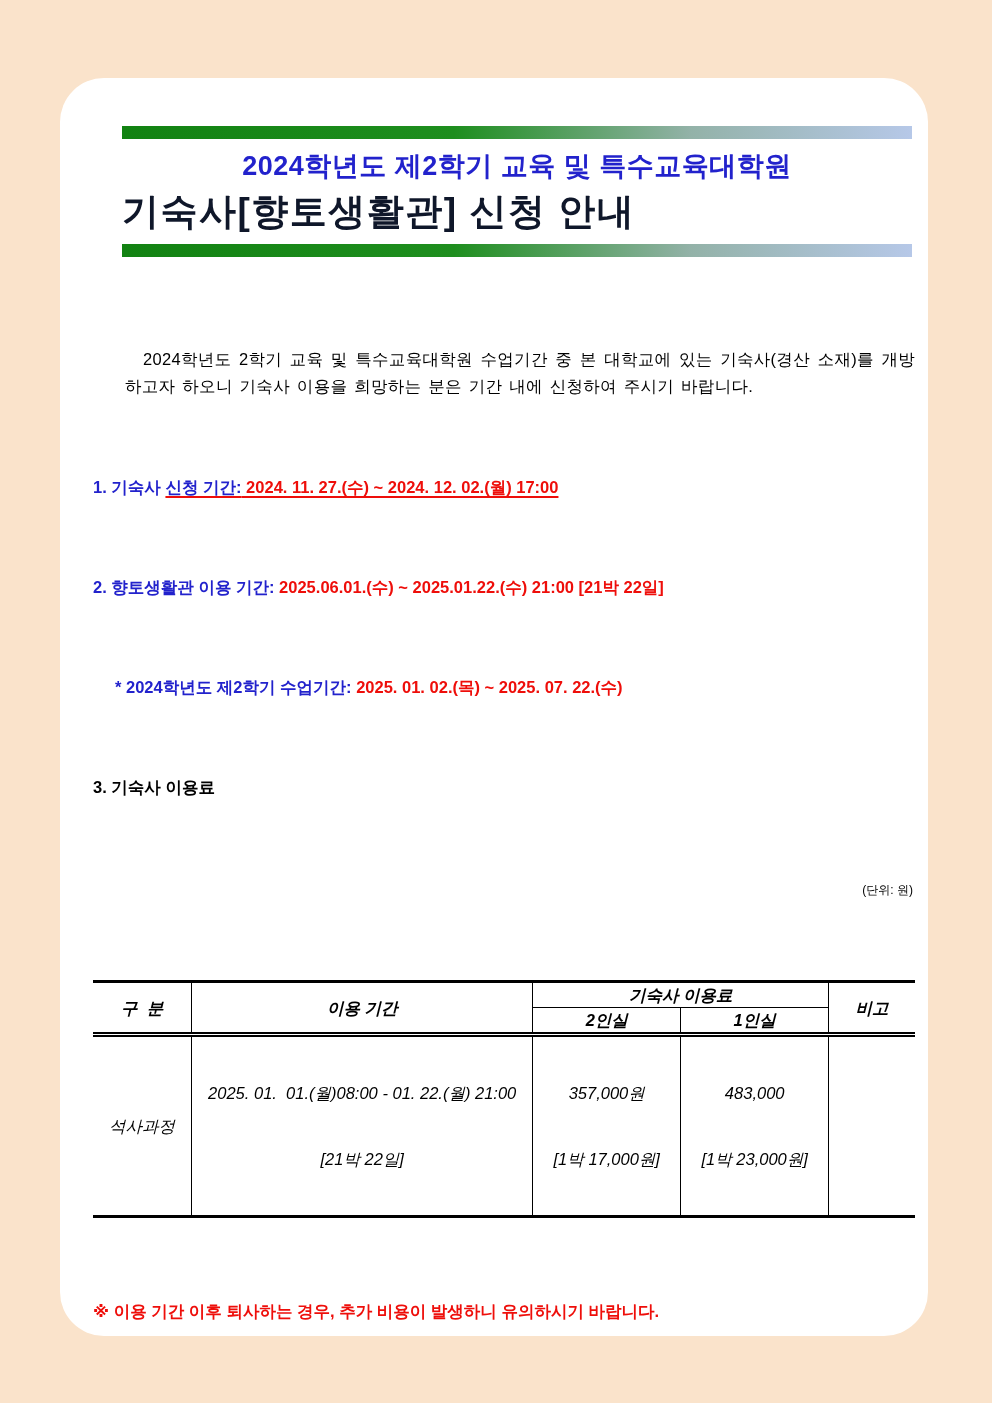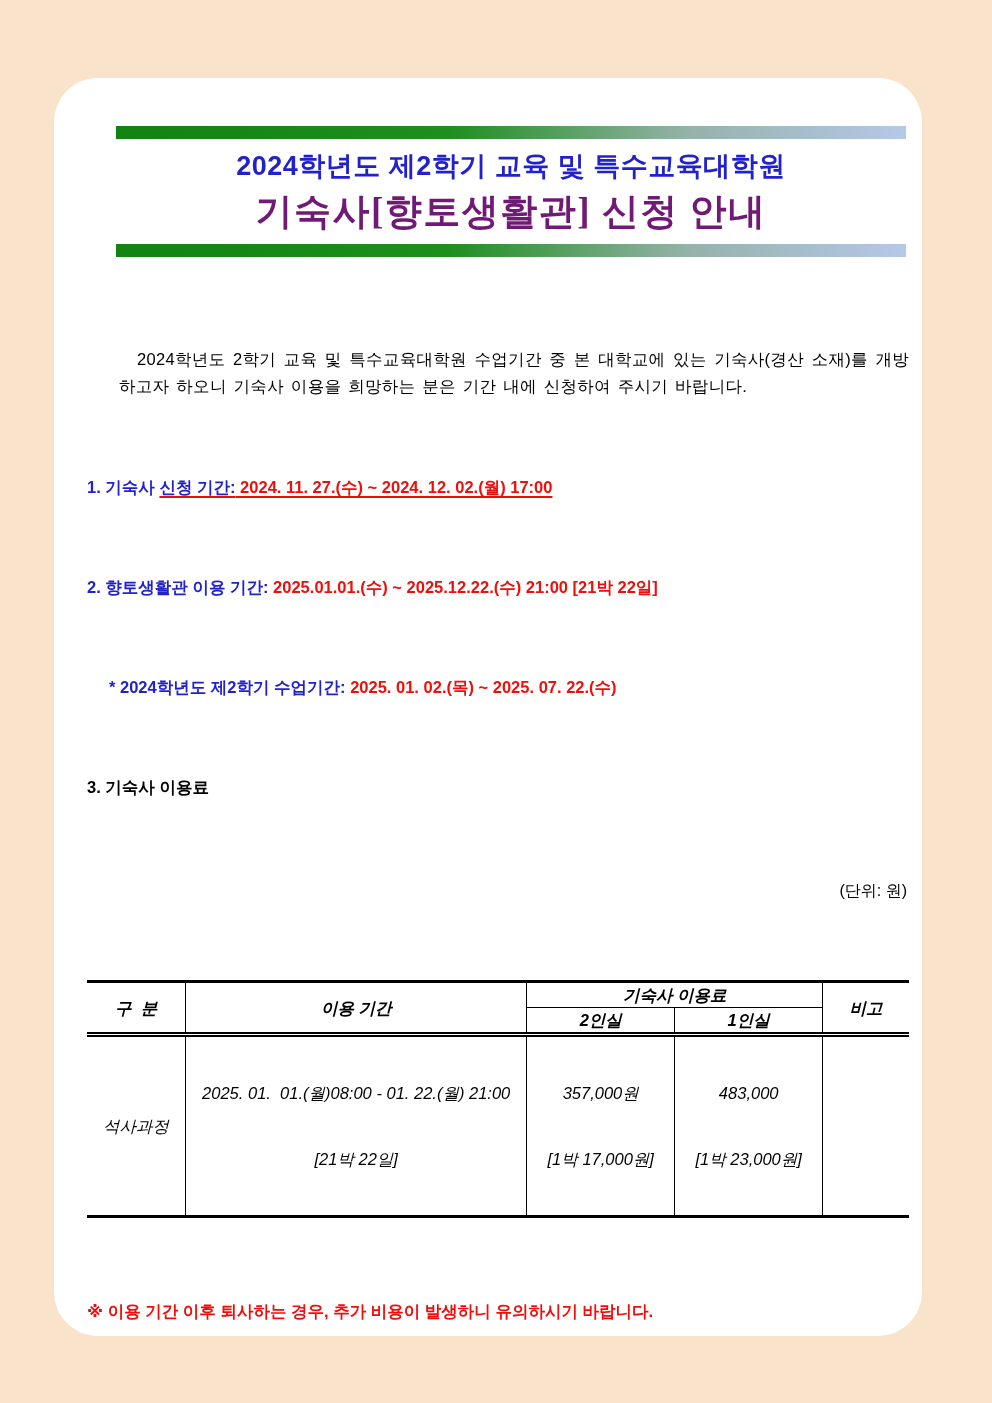--- a/index.html
+++ b/index.html
@@ -1,33 +1,33 @@
 <!DOCTYPE html>
 <html style="--page_bg: #FAE3CB; --blue: #2222CC; --red: #EE0E0A; --green1: #128212; --green2: #1E8E1E; --barblue: #B6C8E8;"><head>
 <meta charset="utf-8">
 <style>
   html,body{margin:0;padding:0;}
   .page{position:relative;width:992px;height:1403px;background:var(--page_bg,#FAE3CB);
         font-family:"Liberation Sans","DejaVu Sans",sans-serif;color:#000;}
-  .card{position:absolute;left:54px;top:78px;width:868px;height:1258px;background:#fff;
+  .card{position:absolute;left:60px;top:78px;width:868px;height:1258px;background:#fff;
         border-radius:44px;overflow:hidden;}
   .hdr{margin:48px 16px 0 62px;width:790px;}
   .bar{height:13px;background:linear-gradient(90deg,var(--green1,#128212) 0%,var(--green2,#1E8E1E) 42%,#93B2A8 72%,var(--barblue,#B6C8E8) 100%);}
   .t1{margin:9px 0 0;text-align:center;font-size:27px;font-weight:bold;color:var(--blue,#2222CC);letter-spacing:0.5px;}
-  .t2{margin:3px 0 7px;text-align:center;font-size:37px;font-weight:800;color:#701a75;letter-spacing:1.5px;font-family:Liberation Serif, serif;}
+  .t2{margin:3px 0 7px;font-size:37px;font-weight:800;color:#0f172a;letter-spacing:1.5px;}
   .content{padding:10px 13px 0 33px;font-size:16.5px;line-height:25px;white-space:pre-wrap;}
   .ln{margin:0;}
   .j{text-align:justify;}
   .b{font-weight:bold;}
   .blue{color:var(--blue,#2222CC);text-align:right;}
   .red{color:var(--red,#F00000);}
   .u-red{text-decoration:underline;text-decoration-color:var(--red,#F00000);text-decoration-thickness:2px;text-underline-offset:3px;}
   .intro{text-indent:18px;line-height:27px;margin-top:4px;letter-spacing:0.3px;word-spacing:2px;margin-left:32px;}
   .p1{padding-left:22px;}
-  .unit{text-align:right;font-size:16px;margin:3px 2px 2px 0;}
+  .unit{text-align:right;font-size:12px;margin:3px 2px 2px 0;}
   table.fee{border-collapse:collapse;width:100%;table-layout:fixed;
             border-top:3px solid #000;border-bottom:3px solid #000;margin-bottom:6px;font-style:italic;}
   table.fee td,table.fee th{padding:1px 3px;text-align:center;font-size:16.5px;line-height:22px;vertical-align:middle;}
   table.fee th{font-weight:bold;}
   .vl{border-left:1.5px solid #000;}
   .hdr-dbl{border-bottom:5px double #000;}
   .sub-line{border-bottom:1.5px solid #000;}
 </style>
 </head>
 <body>
@@ -41,21 +41,21 @@
       <div class="t2">기숙사[향토생활관] 신청 안내</div>
       <div class="bar"></div>
     </div>
 
     <div class="content">
 
       <div class="ln j intro">2024학년도 2학기 교육 및 특수교육대학원 수업기간 중 본 대학교에 있는 기숙사(경산 소재)를 개방하고자 하오니 기숙사 이용을 희망하는 분은 기간 내에 신청하여 주시기 바랍니다.</div>
 
       <div class="ln b"><span class="blue">1. 기숙사 </span><span class="u-red"><span class="blue">신청 기간:</span><span class="red"> 2024. 11. 27.(수) ~ 2024. 12. 02.(월) 17:00</span></span></div>
 
-      <div class="ln b"><span class="blue">2. 향토생활관 이용 기간: </span><span class="red">2025.01.01.(수) ~ 2025.12.22.(수) 21:00 [21박 22일]</span></div>
+      <div class="ln b"><span class="blue">2. 향토생활관 이용 기간: </span><span class="red">2025.06.01.(수) ~ 2025.01.22.(수) 21:00 [21박 22일]</span></div>
 
       <div class="ln b p1"><span class="blue">* 2024학년도 제2학기 수업기간: </span><span class="red">2025. 01. 02.(목) ~ 2025. 07. 22.(수)</span></div>
 
       <div class="ln b">3. 기숙사 이용료</div>
 
       <div class="unit">(단위: 원)</div>
 
       <table class="fee">
         <colgroup>
           <col style="width:12%"><col style="width:41.5%"><col style="width:18%"><col style="width:18%"><col style="width:10.5%">

